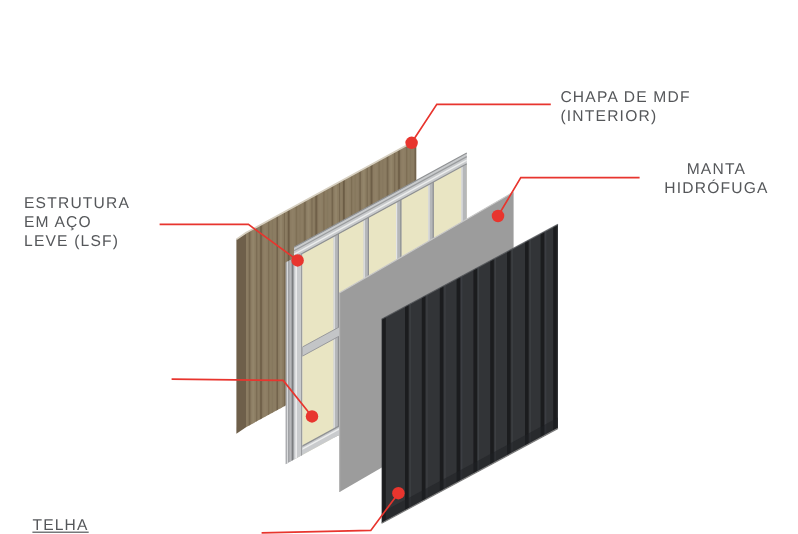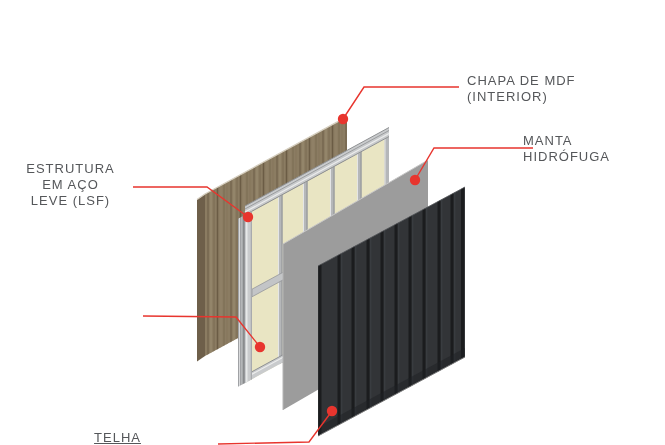--- a/index.html
+++ b/index.html
@@ -1,21 +1,21 @@
 <!DOCTYPE html>
 <html style="--background: #ffffff; --accent_red: #e8352e; --label_text: #55575a; --wood_base: #8b7c62; --wood_dark: #6e5f4a; --pet_wool: #e9e5c3; --steel_mid: #b5b7b9; --membrane_gray: #9c9c9c; --tile_dark: #323437; --tile_rib: #1b1c1e;"><head>
 <meta charset="utf-8">
 <style>
   html,body{margin:0;padding:0;background:#ffffff;}
   .stage{position:relative;width:665px;height:445px;background:var(--background,#fff);overflow:hidden;
          font-family:"Liberation Sans",sans-serif;margin-top:44px;}
   .stage svg{position:absolute;left:0;top:0;}
   .label{position:absolute;color:var(--label_text,#55575a);font-size:13px;line-height:16px;
          letter-spacing:1px;white-space:pre-line;font-weight:normal;}
-  .align-right{text-align:center;}
+  .align-right{text-align:left;}
   .align-left{text-align:left;}
 
   
   .wood-side{fill:var(--wood_dark,#6e5f4a);}
   .wood-face{fill:var(--wood_base,#8b7c62);}
   .wood-topline{stroke:#d6cfc0;stroke-width:1.4;fill:none;}
   .cream{fill:var(--pet_wool,#e9e5c3);}
   .rail{fill:#c9cbcd;}
   .rail-hi{stroke:#eceded;stroke-width:1.2;fill:none;}
   .rail-mid{stroke:#9a9c9e;stroke-width:1;fill:none;}
@@ -160,20 +160,20 @@
       <polyline class="callout" points="143,272 236,273 260,303"></polyline>
       <circle class="dot" cx="260" cy="303" r="5.2"></circle>
 
       <polyline class="callout" points="218,400 309,398 332,367"></polyline>
       <circle class="dot" cx="332" cy="367" r="5.2"></circle>
     </g>
   </svg>
 
   <div class="label align-left" style="left:467px;top:29px;width:170px;">CHAPA DE MDF
 (INTERIOR)</div>
-  <div class="label align-left" style="left:523px;top:89px;width:120px;">MANTA
+  <div class="label align-left" style="left:537px;top:89px;width:120px;text-align:center;">MANTA
 HIDRÓFUGA</div>
   <div class="label align-right" style="left:20px;top:117px;width:101px;">ESTRUTURA
 EM AÇO
 LEVE (LSF)</div>
   <div class="label align-right" style="left:27px;top:386px;width:181px;text-decoration:underline;">TELHA
 TERMOACÚSTICA</div>
 </div>
 
 </body></html>

